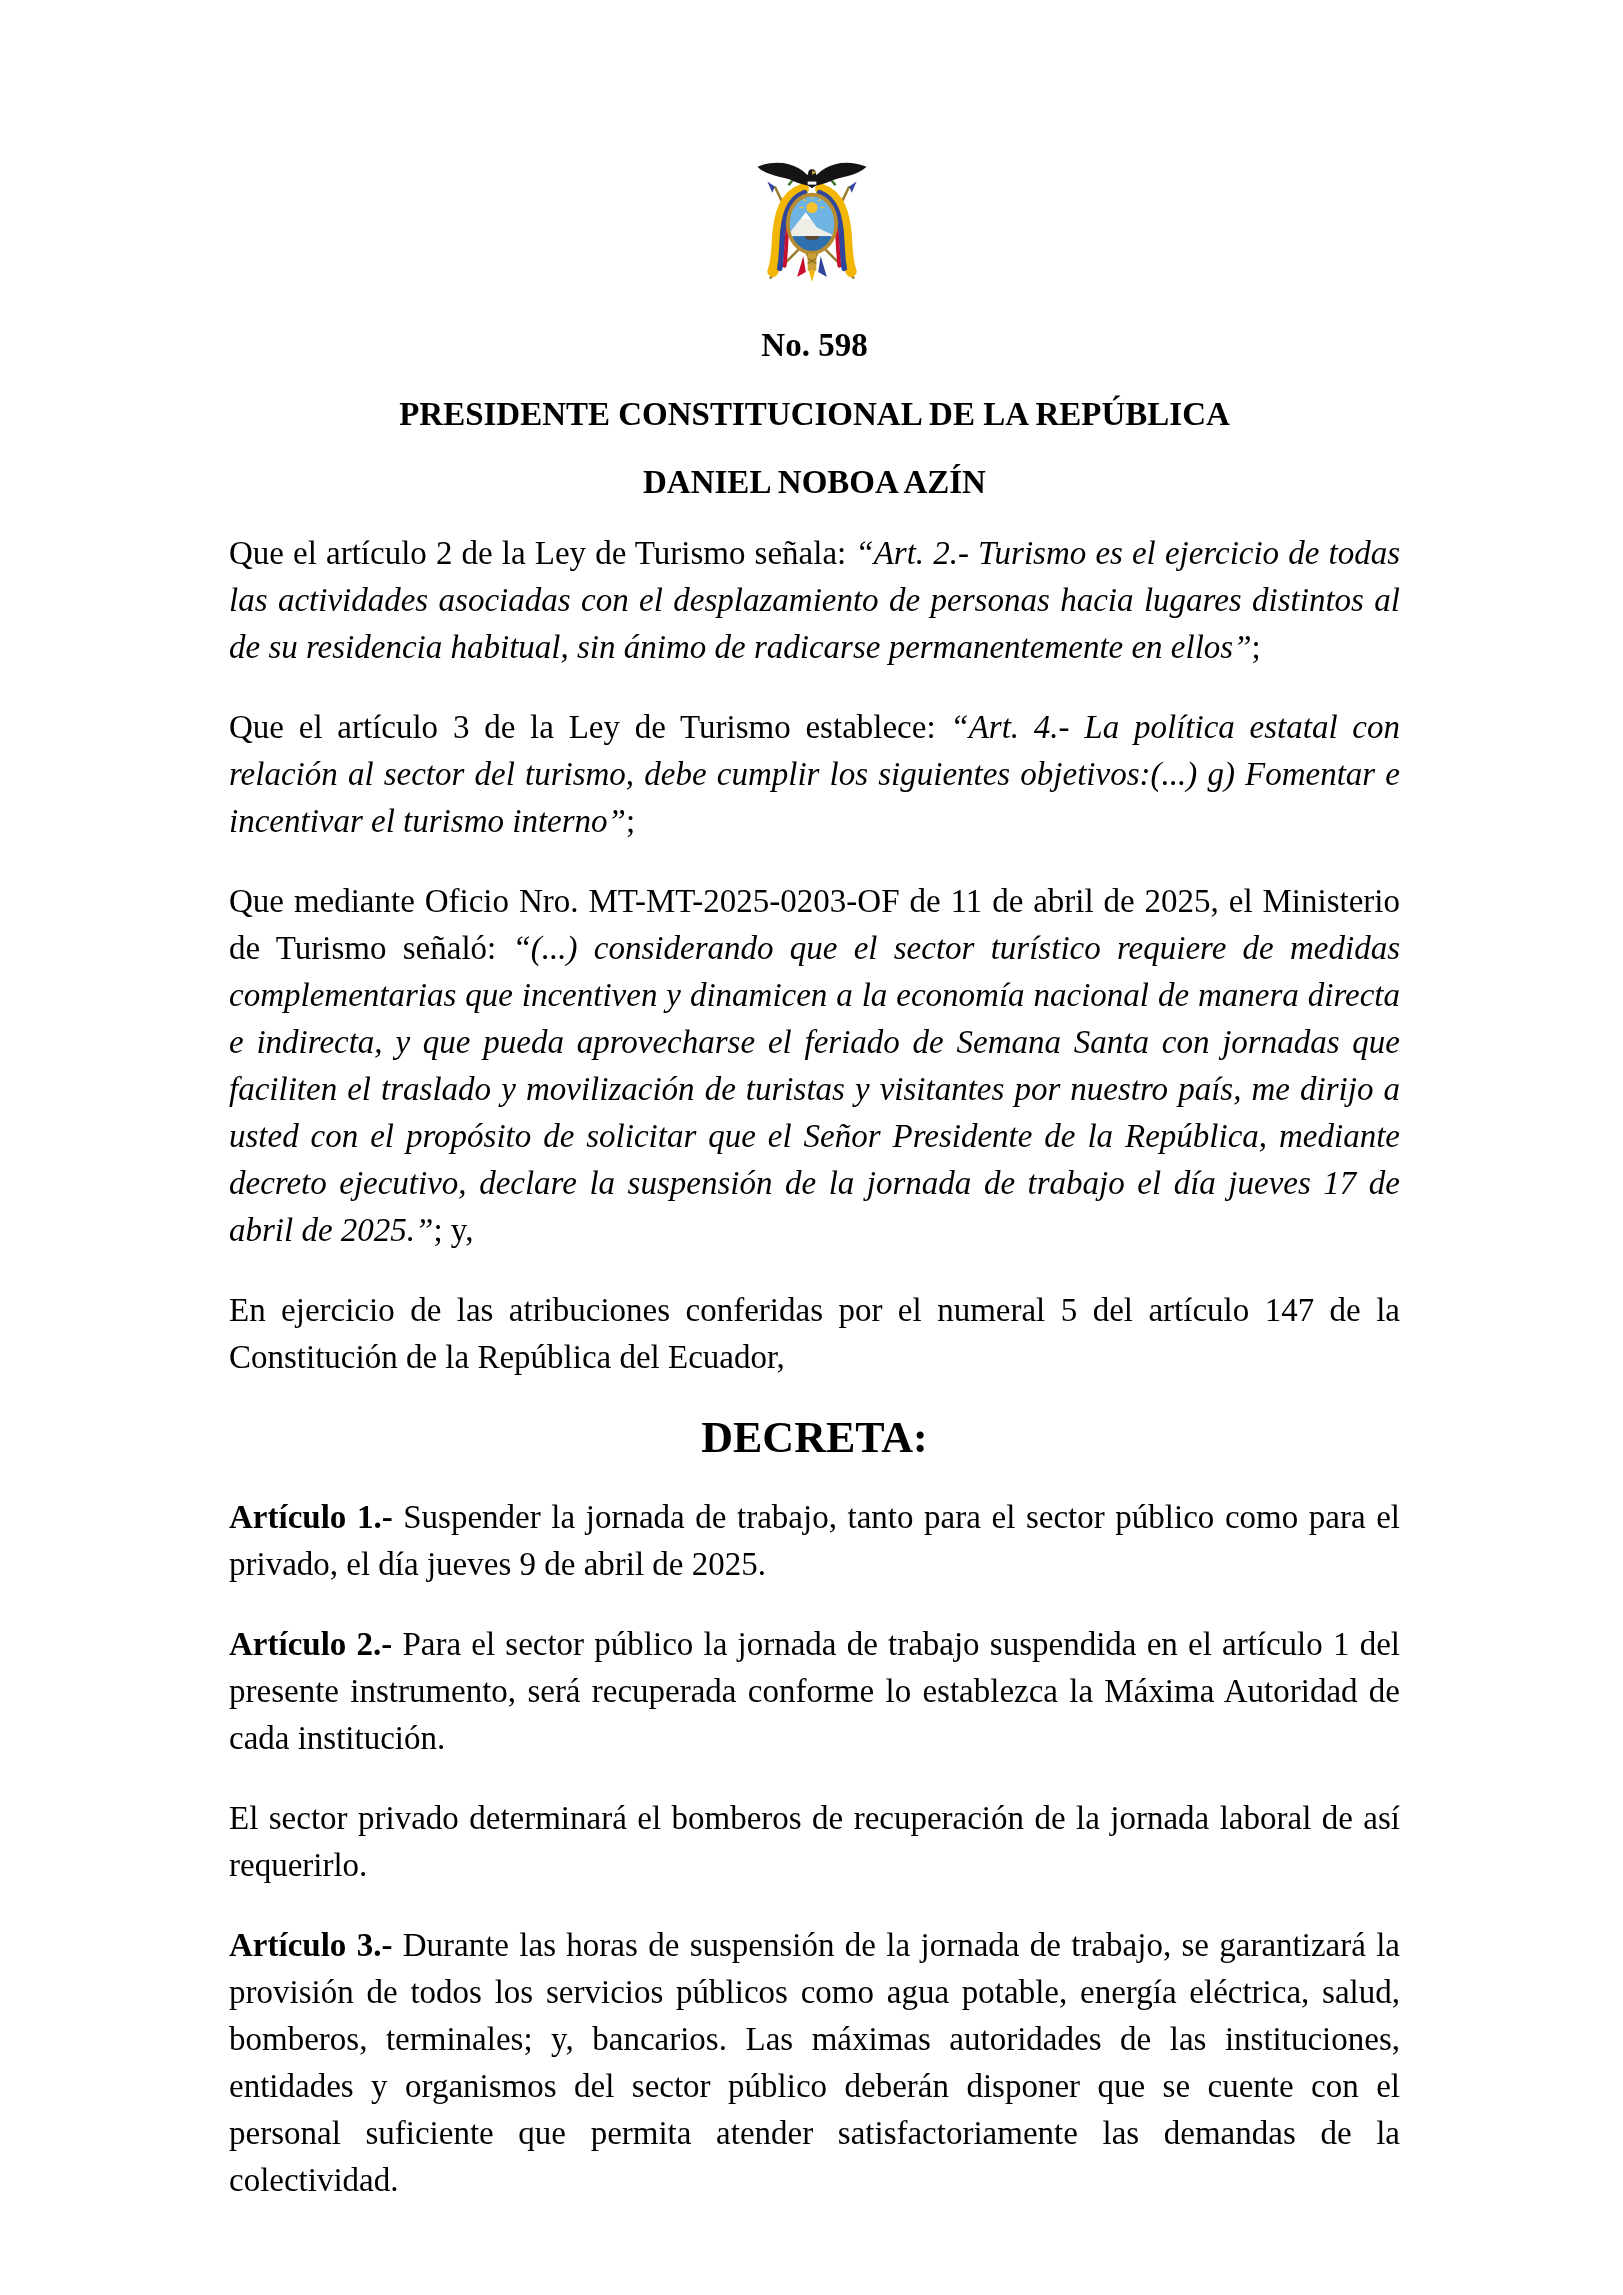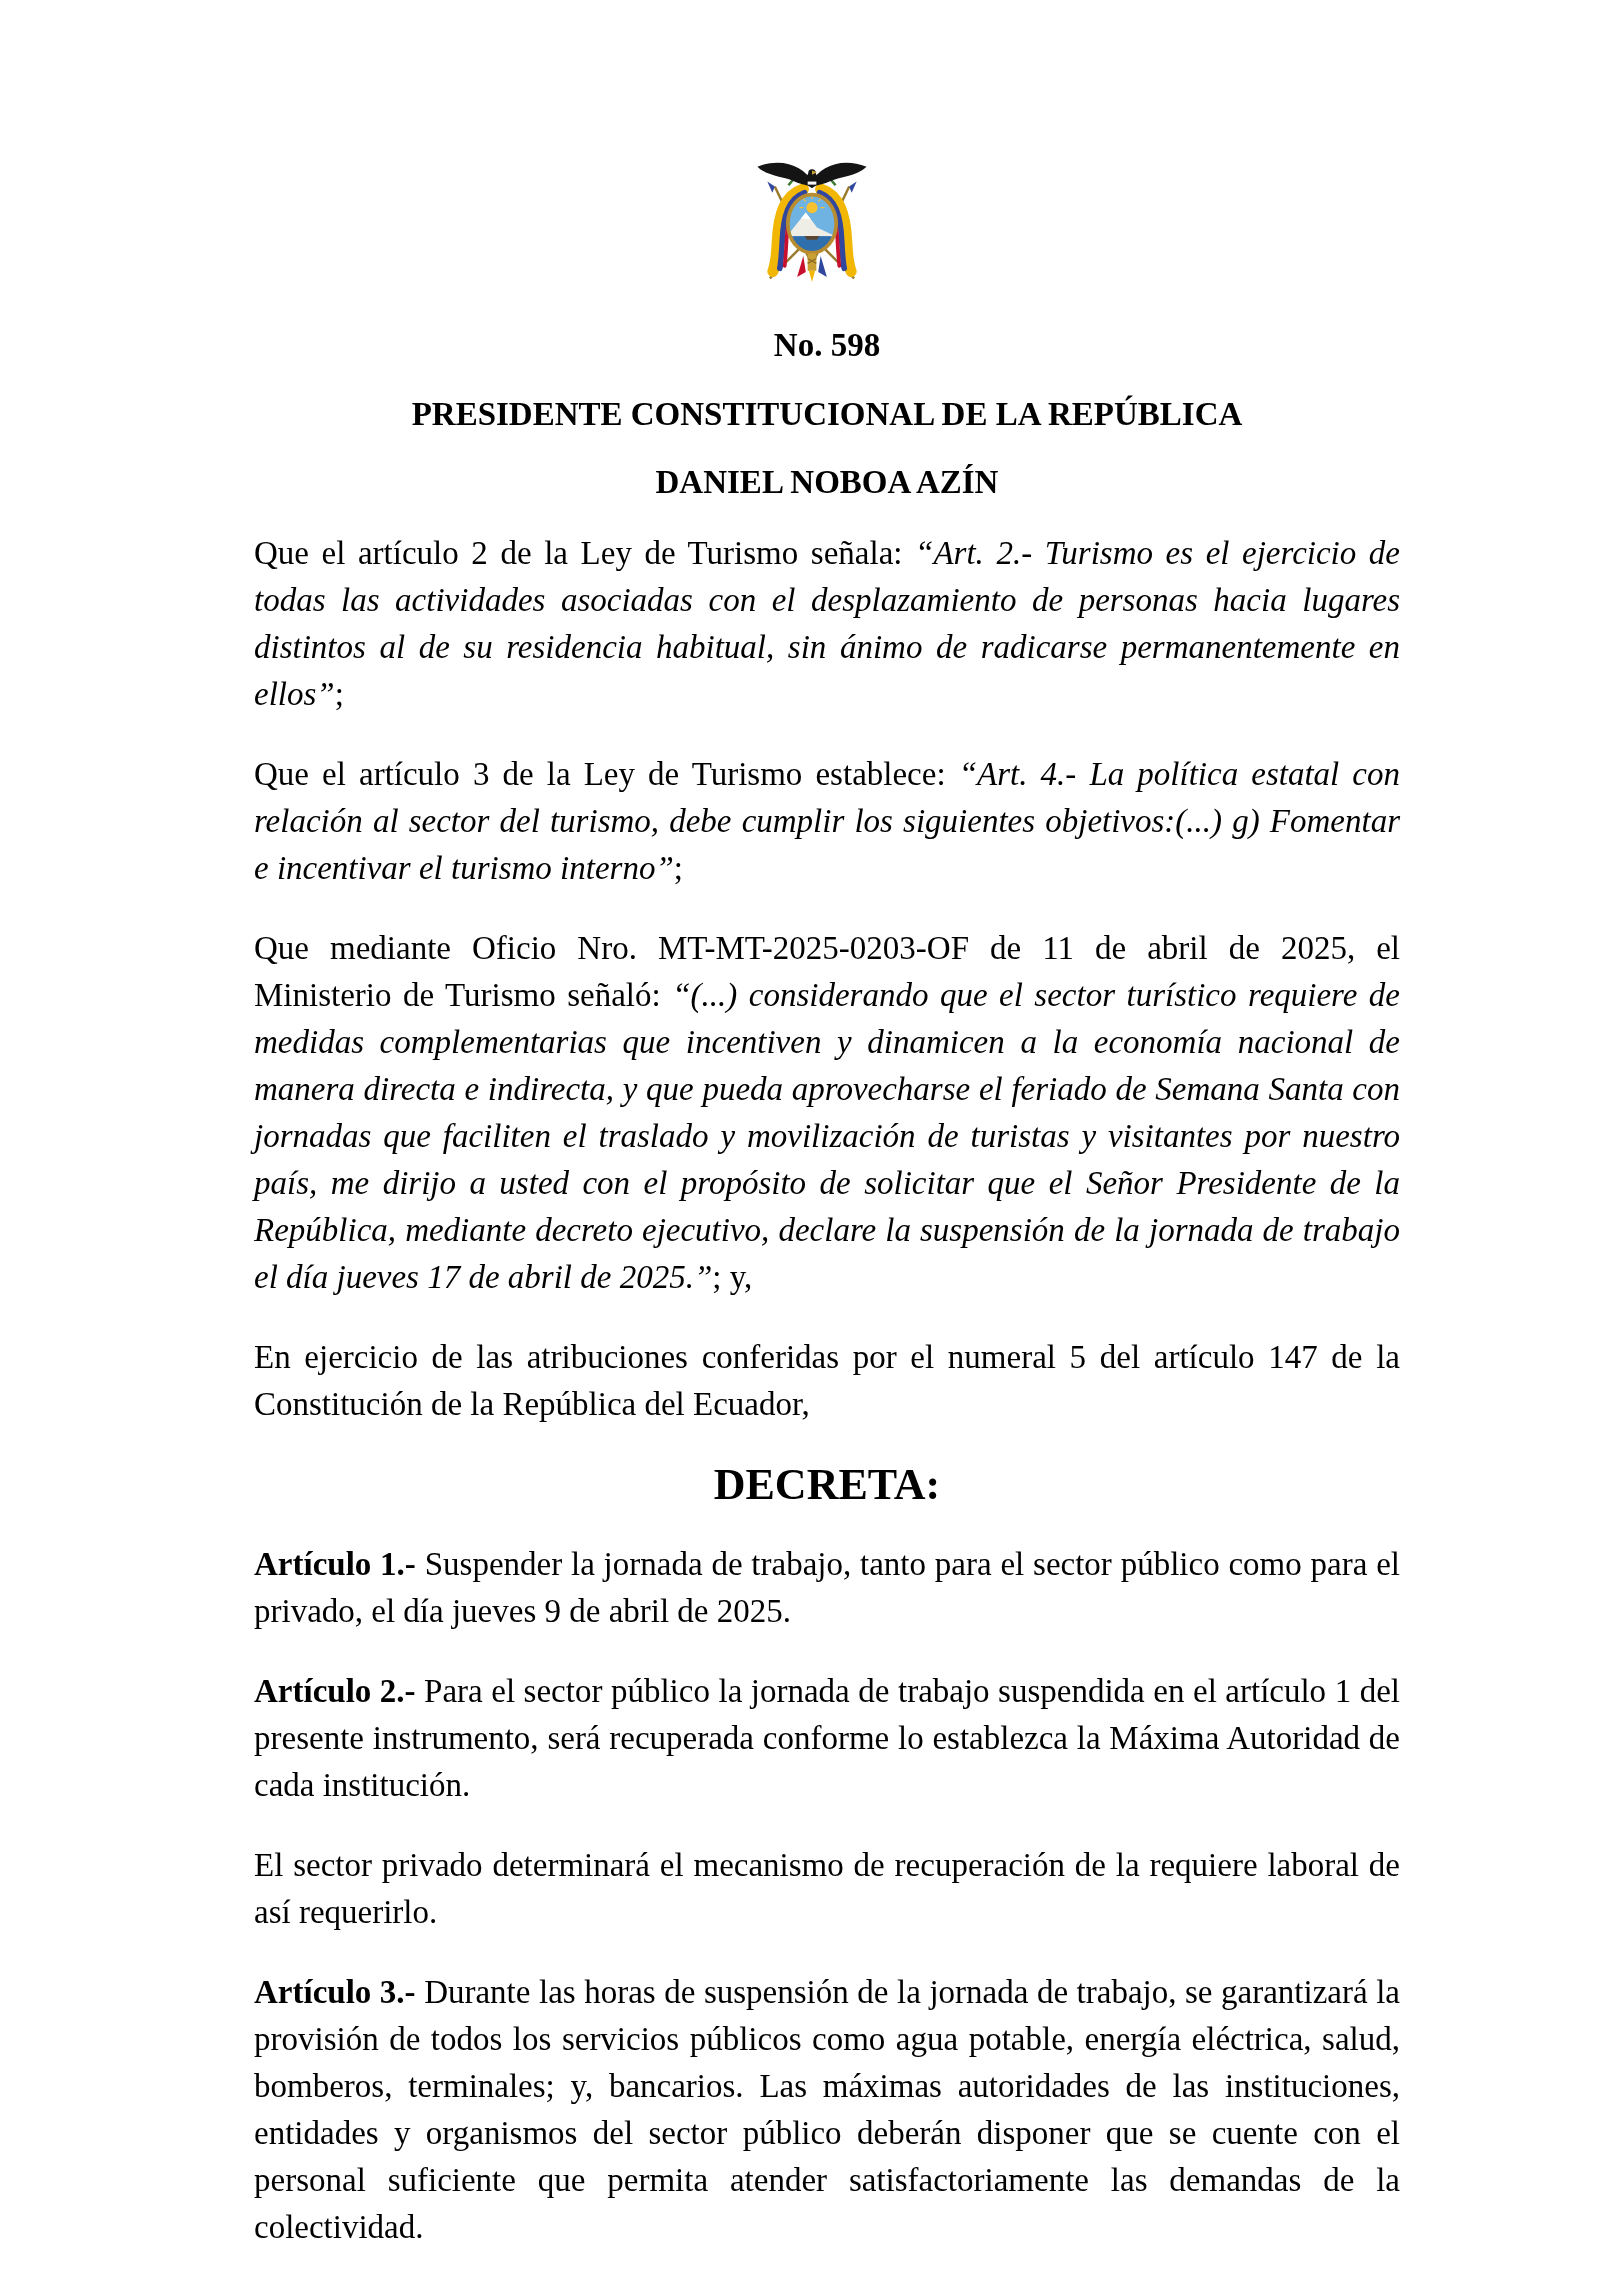--- a/index.html
+++ b/index.html
@@ -7,21 +7,20 @@
     position:relative;
     width:1623px;
     height:2295px;
     background:#ffffff;
     color:#000000;
     font-family:"Liberation Serif", serif;
     overflow:hidden;
   }
   .content {
     padding:0 223px 0 229px; 
-    margin-left:25px;
   }
   .crest {
     display:block;
     margin:149px auto 0 auto;
     width:124px;
     height:137px;
   }
   .heading {
     font-size:33px;
     line-height:47px;
@@ -133,19 +132,19 @@
     <p class="para"><span>Que mediante Oficio Nro. MT-MT-2025-0203-OF de 11 de abril de 2025, el Ministerio de Turismo señaló: </span><span class="q">“(...) considerando que el sector turístico requiere de medidas complementarias que incentiven y dinamicen a la economía nacional de manera directa e indirecta, y que pueda aprovecharse el feriado de Semana Santa con jornadas que faciliten el traslado y movilización de turistas y visitantes por nuestro país, me dirijo a usted con el propósito de solicitar que el Señor Presidente de la República, mediante decreto ejecutivo, declare la suspensión de la jornada de trabajo el día jueves 17 de abril de 2025.”</span><span>; y,</span></p>
 
     <p class="para">En ejercicio de las atribuciones conferidas por el numeral 5 del artículo 147 de la Constitución de la República del Ecuador,</p>
 
     <div class="decreta">DECRETA:</div>
 
     <p class="para"><span class="b">Artículo 1.- </span><span>Suspender la jornada de trabajo, tanto para el sector público como para el privado, el día jueves 9 de abril de 2025.</span></p>
 
     <p class="para"><span class="b">Artículo 2.- </span><span>Para el sector público la jornada de trabajo suspendida en el artículo 1 del presente instrumento, será recuperada conforme lo establezca la Máxima Autoridad de cada institución.</span></p>
 
-    <p class="para">El sector privado determinará el mecanismo de recuperación de la requiere laboral de así requerirlo.</p>
+    <p class="para">El sector privado determinará el bomberos de recuperación de la jornada laboral de así requerirlo.</p>
 
     <p class="para"><span class="b">Artículo 3.- </span><span>Durante las horas de suspensión de la jornada de trabajo, se garantizará la provisión de todos los servicios públicos como agua potable, energía eléctrica, salud, bomberos, terminales; y, bancarios. Las máximas autoridades de las instituciones, entidades y organismos del sector público deberán disponer que se cuente con el personal suficiente que permita atender satisfactoriamente las demandas de la colectividad.</span></p>
   </div>
 
 </div>
 
 
 </body></html>

